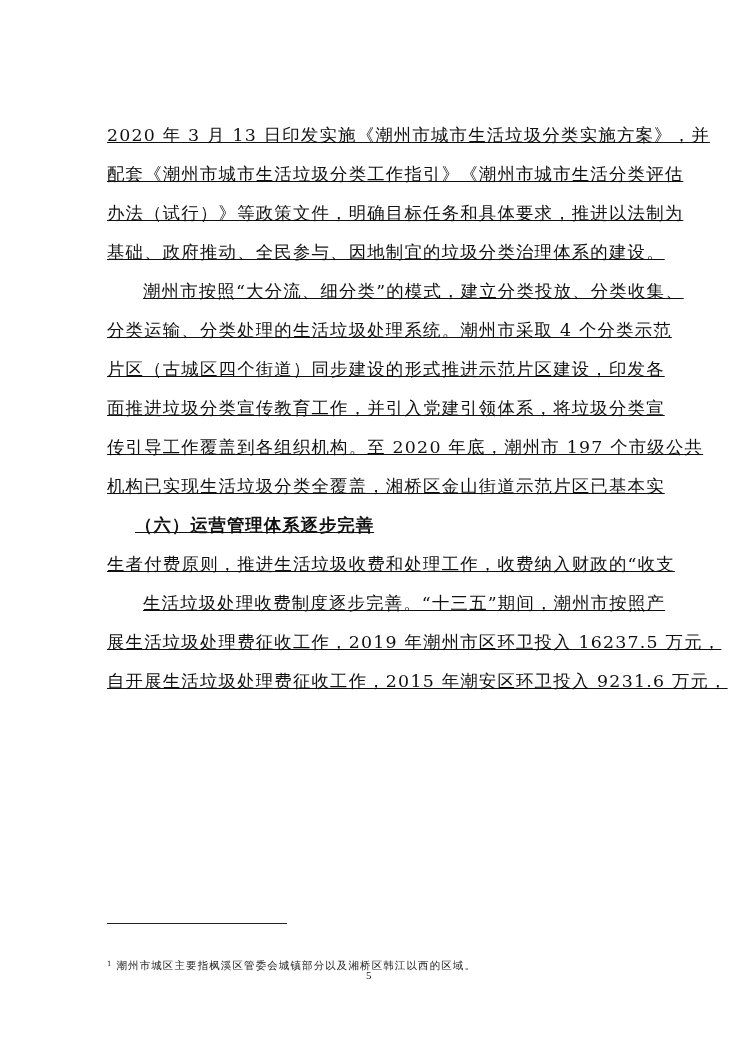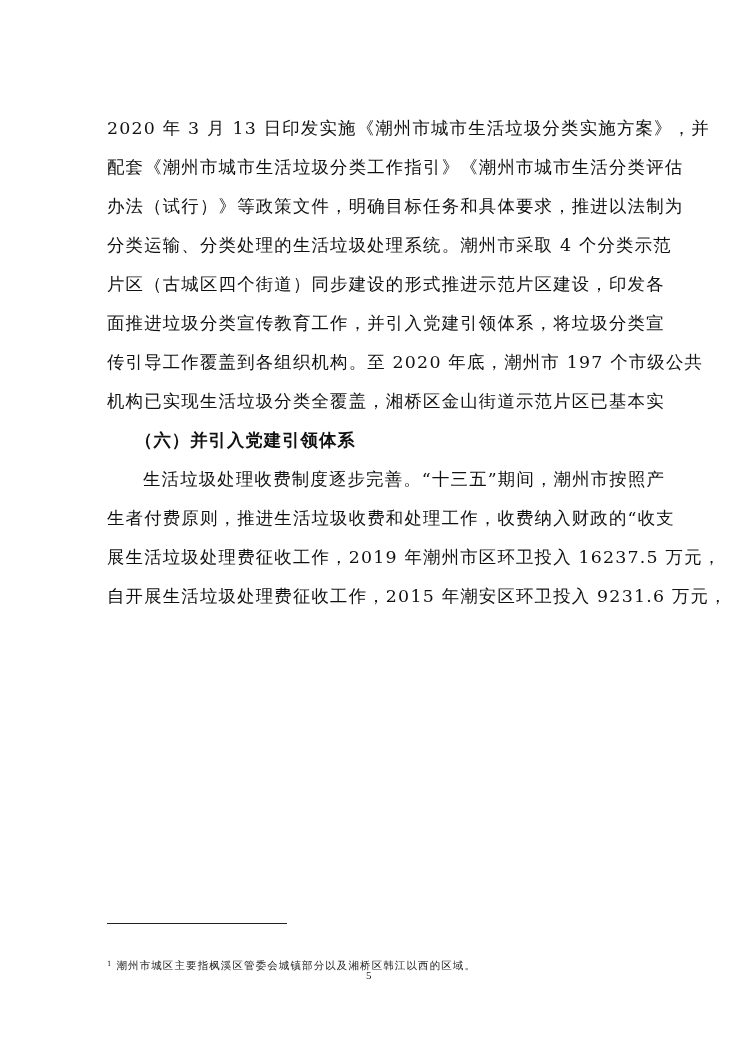--- a/index.html
+++ b/index.html
@@ -1,18 +1,18 @@
 <!DOCTYPE html>
 <html><head>
   <meta charset="utf-8">
   <style>
     html, body { margin: 0; padding: 0; background: #ffffff; }
     body { width: 744px; height: 1052px; position: relative; overflow: hidden;
       font-family: "DejaVu Serif", "Liberation Serif", serif; color: #111; }
-    .page { position: absolute; left: 107px; top: 113px; width: 530px; }
+    .page { position: absolute; left: 107px; top: 120px; width: 530px; text-decoration: underline; }
     .line { height: 39px; line-height: 30px; font-size: 17.4px; white-space: nowrap;
       letter-spacing: 1.2px; text-align: justify; text-align-last: justify; }
     .line.last { text-align-last: left; }
     .line.indent { padding-left: 36px; }
     .heading { height: 39px; line-height: 30px; font-size: 17.4px; font-weight: bold;
       padding-left: 28px; letter-spacing: 1px; font-family: "DejaVu Sans", sans-serif; }
     sup { font-size: 9px; vertical-align: 6px; letter-spacing: 0; }
     .footnote-rule { position: absolute; left: 107px; top: 923px; width: 180px; height: 1px; background: #222; }
     .footnote { position: absolute; left: 107px; top: 959px; font-size: 10.5px; letter-spacing: 1.1px;
       white-space: nowrap; color: #222; }
@@ -21,32 +21,34 @@
       font-family: "Liberation Serif", serif; }
   </style>
 </head>
 <body>
 
 <div class="page">
   <div class="paragraph">
     <div class="line">2020 年 3 月 13 日印发实施《潮州市城市生活垃圾分类实施方案》，并</div>
     <div class="line">配套《潮州市城市生活垃圾分类工作指引》《潮州市城市生活分类评估</div>
     <div class="line">办法（试行）》等政策文件，明确目标任务和具体要求，推进以法制为</div>
+    <div class="line last">基础、政府推动、全民参与、因地制宜的垃圾分类治理体系的建设。</div>
   </div>
   <div class="paragraph">
+    <div class="line indent">潮州市按照“大分流、细分类”的模式，建立分类投放、分类收集、</div>
     <div class="line">分类运输、分类处理的生活垃圾处理系统。潮州市采取 4 个分类示范</div>
     <div class="line">片区（古城区四个街道）同步建设的形式推进示范片区建设，印发各</div>
     <div class="line">面推进垃圾分类宣传教育工作，并引入党建引领体系，将垃圾分类宣</div>
     <div class="line">传引导工作覆盖到各组织机构。至 2020 年底，潮州市 197 个市级公共</div>
     <div class="line">机构已实现生活垃圾分类全覆盖，湘桥区金山街道示范片区已基本实</div>
   </div>
-  <div class="heading">（六）并引入党建引领体系</div>
+  <div class="heading">（六）运营管理体系逐步完善</div>
   <div class="paragraph">
+    <div class="line">生者付费原则，推进生活垃圾收费和处理工作，收费纳入财政的“收支</div>
     <div class="line indent">生活垃圾处理收费制度逐步完善。“十三五”期间，潮州市按照产</div>
-    <div class="line">生者付费原则，推进生活垃圾收费和处理工作，收费纳入财政的“收支</div>
     <div class="line">展生活垃圾处理费征收工作，2019 年潮州市区环卫投入 16237.5 万元，</div>
     <div class="line">自开展生活垃圾处理费征收工作，2015 年潮安区环卫投入 9231.6 万元，</div>
   </div>
 </div>
 
 <div class="footnote-rule"></div>
 <div class="footnote">
   <sup>1</sup><span>潮州市城区主要指枫溪区管委会城镇部分以及湘桥区韩江以西的区域。</span>
 </div>
 

